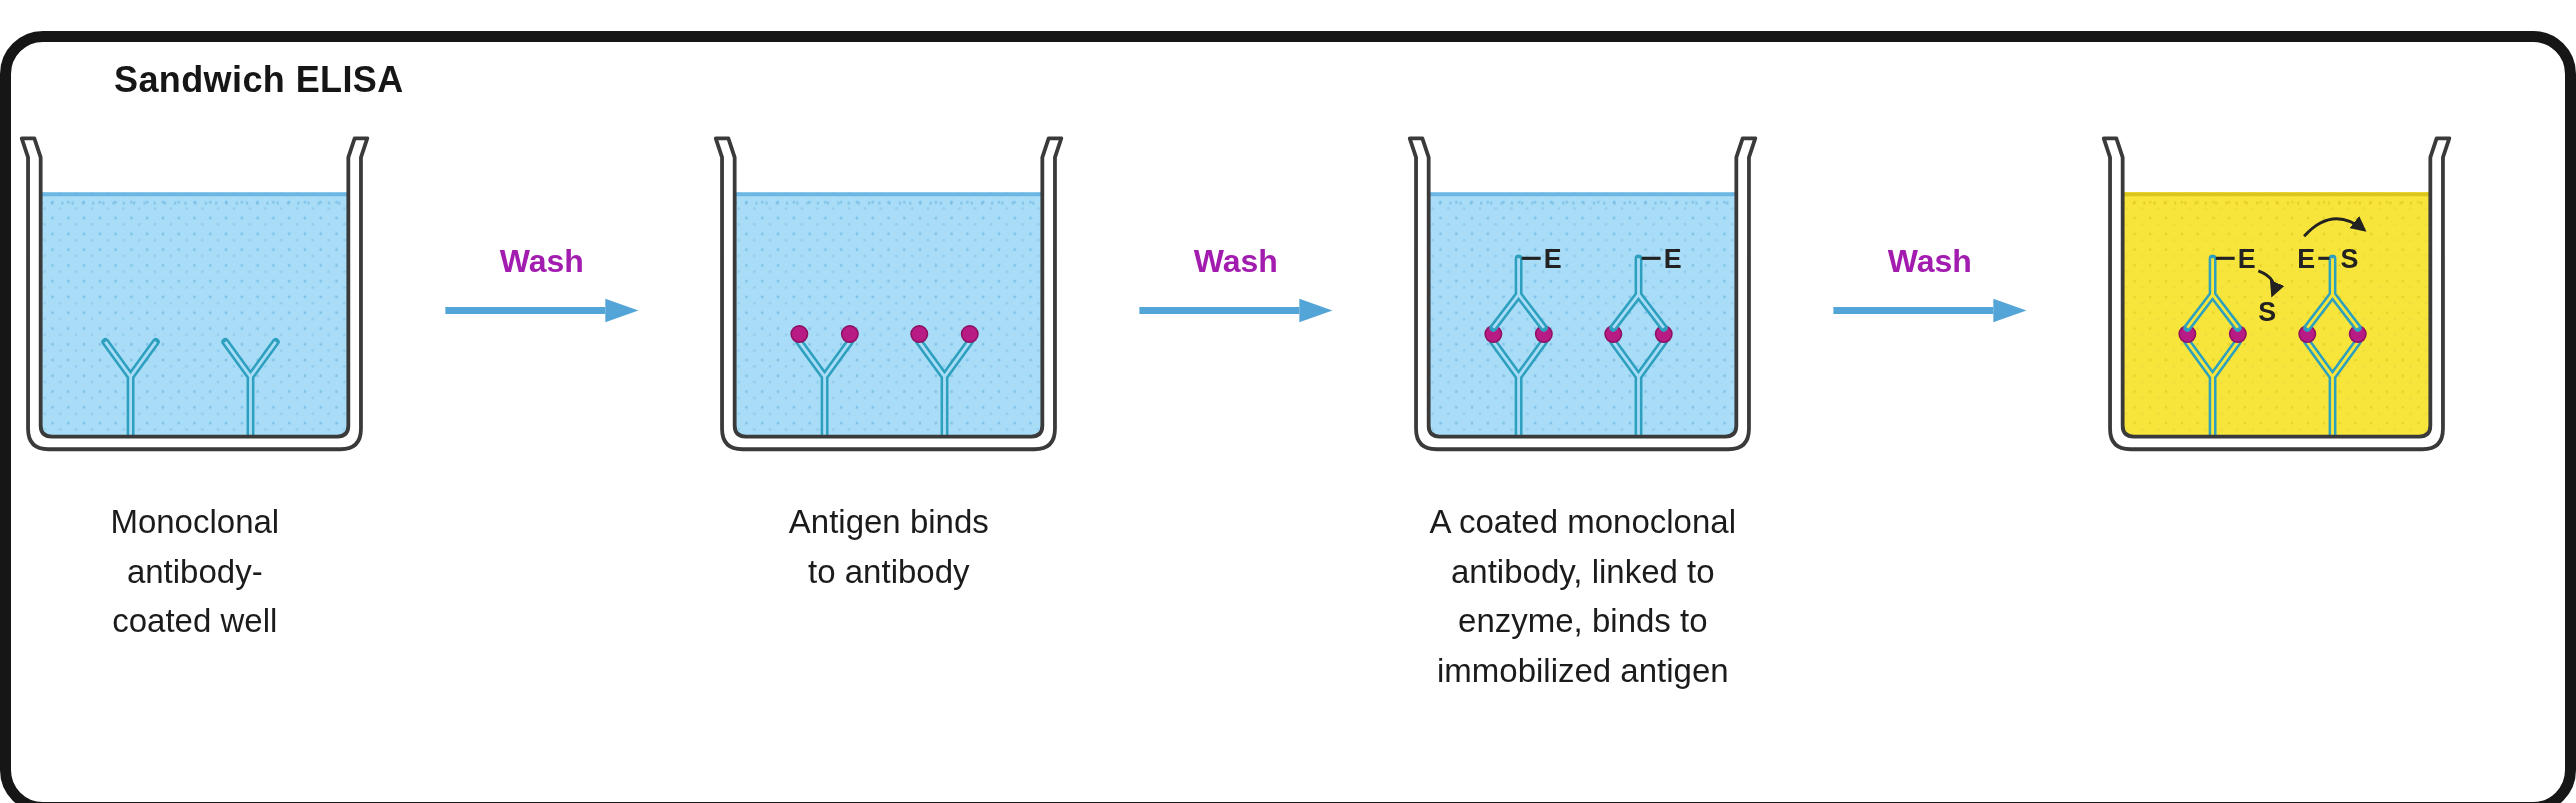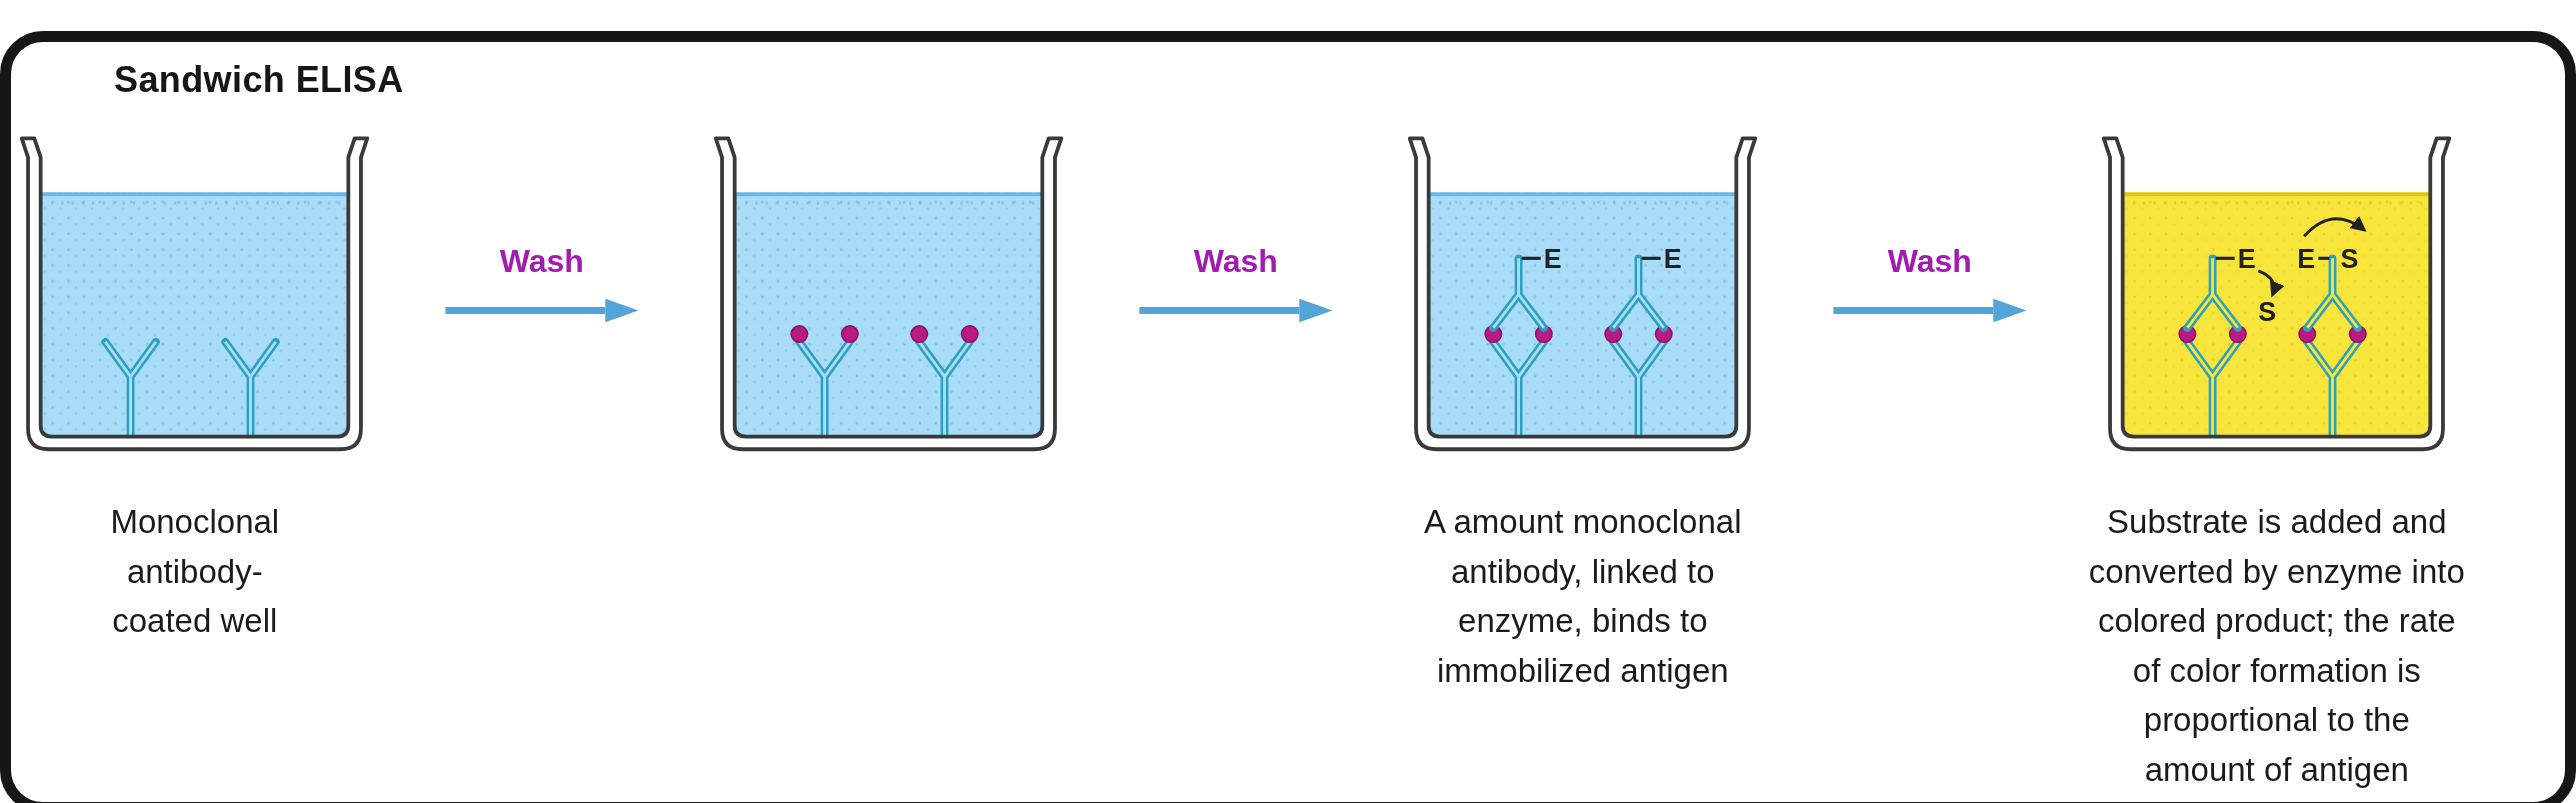--- a/index.html
+++ b/index.html
@@ -134,20 +134,22 @@
         <g>
           <path d="M148,191 L148,153 M148,153 L132,131 M148,153 L164,131" fill="none" stroke="#2da0bf" stroke-width="5" stroke-linecap="round"></path>
           <path d="M148,191 L148,153 M148,153 L132,131 M148,153 L164,131" fill="none" stroke="#a9dcf6" stroke-width="1.8"></path>
         </g>
         <circle cx="56" cy="126" r="5.2" fill="#b81b84" stroke="#8e1062" stroke-width="1"></circle>
         <circle cx="88" cy="126" r="5.2" fill="#b81b84" stroke="#8e1062" stroke-width="1"></circle>
         <circle cx="132" cy="126" r="5.2" fill="#b81b84" stroke="#8e1062" stroke-width="1"></circle>
         <circle cx="164" cy="126" r="5.2" fill="#b81b84" stroke="#8e1062" stroke-width="1"></circle>
         <path d="M3,2 L7,14 L7,186 Q7,199 20,199 L205,199 Q218,199 218,186 L218,14 L222,2 L214,2 L210,14 L210,184 Q210,191 203,191 L22,191 Q15,191 15,184 L15,14 L11,2 Z" fill="#ffffff" stroke="#3a3a3a" stroke-width="2.4" stroke-linejoin="round"></path>
       </svg>
+      <div class="caption">Antigen binds
+to antibody</div>
     </div>
 
     <div class="wash">
       <div class="wash-label">Wash</div>
       <svg width="197" height="35" viewBox="0 0 250 44">
         <line x1="3" y1="22" x2="206" y2="22" stroke="#54a5d7" stroke-width="9"></line>
         <polygon points="206,7 248,22 206,37" fill="#54a5d7"></polygon>
       </svg>
     </div>
 
@@ -182,21 +184,21 @@
           <text x="88" y="84">E</text>
         </g>
         <g>
           <path d="M148,78 L148,101 M148,101 L132,122 M148,101 L164,122" fill="none" stroke="#2da0bf" stroke-width="5" stroke-linecap="round"></path>
           <path d="M148,78 L148,101 M148,101 L132,122 M148,101 L164,122" fill="none" stroke="#a9dcf6" stroke-width="1.8"></path>
           <line x1="150" y1="78" x2="162" y2="78" stroke="#222222" stroke-width="2"></line>
           <text x="164" y="84">E</text>
         </g>
         <path d="M3,2 L7,14 L7,186 Q7,199 20,199 L205,199 Q218,199 218,186 L218,14 L222,2 L214,2 L210,14 L210,184 Q210,191 203,191 L22,191 Q15,191 15,184 L15,14 L11,2 Z" fill="#ffffff" stroke="#3a3a3a" stroke-width="2.4" stroke-linejoin="round"></path>
       </svg>
-      <div class="caption">A amount monoclonal
+      <div class="caption">A coated monoclonal
 antibody, linked to
 enzyme, binds to
 immobilized antigen</div>
     </div>
 
     <div class="wash">
       <div class="wash-label">Wash</div>
       <svg width="197" height="35" viewBox="0 0 250 44">
         <line x1="3" y1="22" x2="206" y2="22" stroke="#54a5d7" stroke-width="9"></line>
         <polygon points="206,7 248,22 206,37" fill="#54a5d7"></polygon>
@@ -241,23 +243,17 @@
         <g>
           <path d="M148,78 L148,101 M148,101 L132,122 M148,101 L164,122" fill="none" stroke="#2da0bf" stroke-width="5" stroke-linecap="round"></path>
           <path d="M148,78 L148,101 M148,101 L132,122 M148,101 L164,122" fill="none" stroke="#f8e53b" stroke-width="1.8"></path>
           <line x1="139" y1="78" x2="146" y2="78" stroke="#222222" stroke-width="2"></line>
           <text x="137" y="84" text-anchor="end">E</text>
           <text x="153" y="84">S</text>
           <path d="M130,64 Q148,44 168,60" fill="none" stroke="#222222" stroke-width="1.8" marker-end="url(#ah4)"></path>
         </g>
         <path d="M3,2 L7,14 L7,186 Q7,199 20,199 L205,199 Q218,199 218,186 L218,14 L222,2 L214,2 L210,14 L210,184 Q210,191 203,191 L22,191 Q15,191 15,184 L15,14 L11,2 Z" fill="#ffffff" stroke="#3a3a3a" stroke-width="2.4" stroke-linejoin="round"></path>
       </svg>
-      <div class="caption">Substrate is added and
-converted by enzyme into
-colored product; the rate
-of color formation is
-proportional to the
-amount of antigen</div>
     </div>
 
   </div>
 </div>
 
 
 </body></html>

